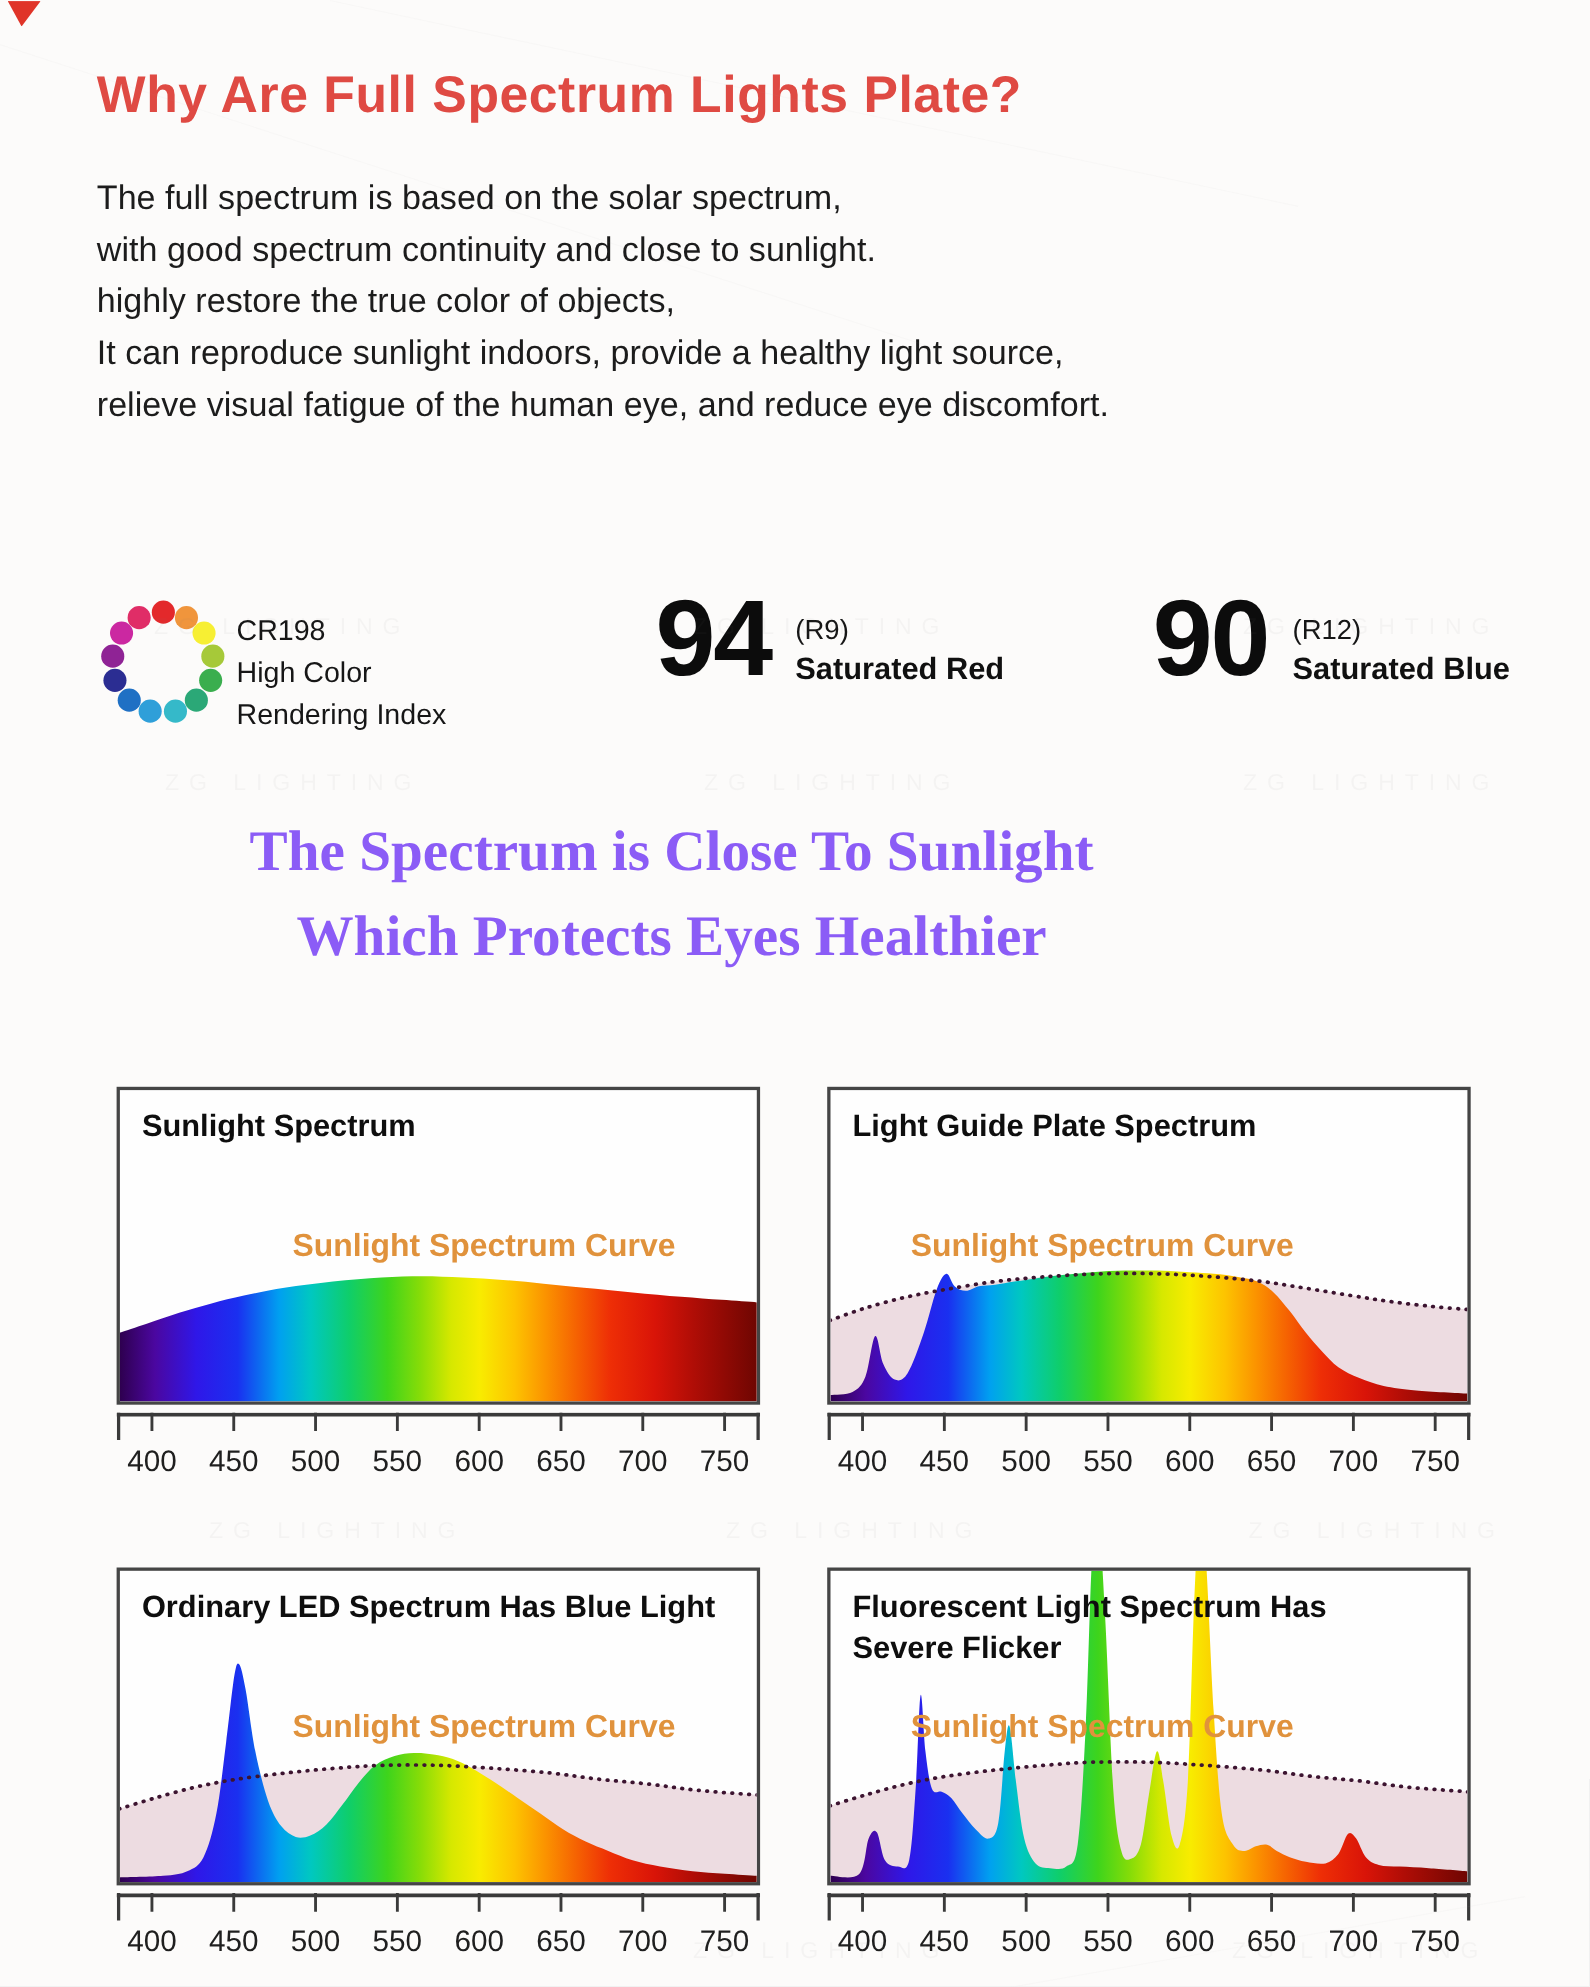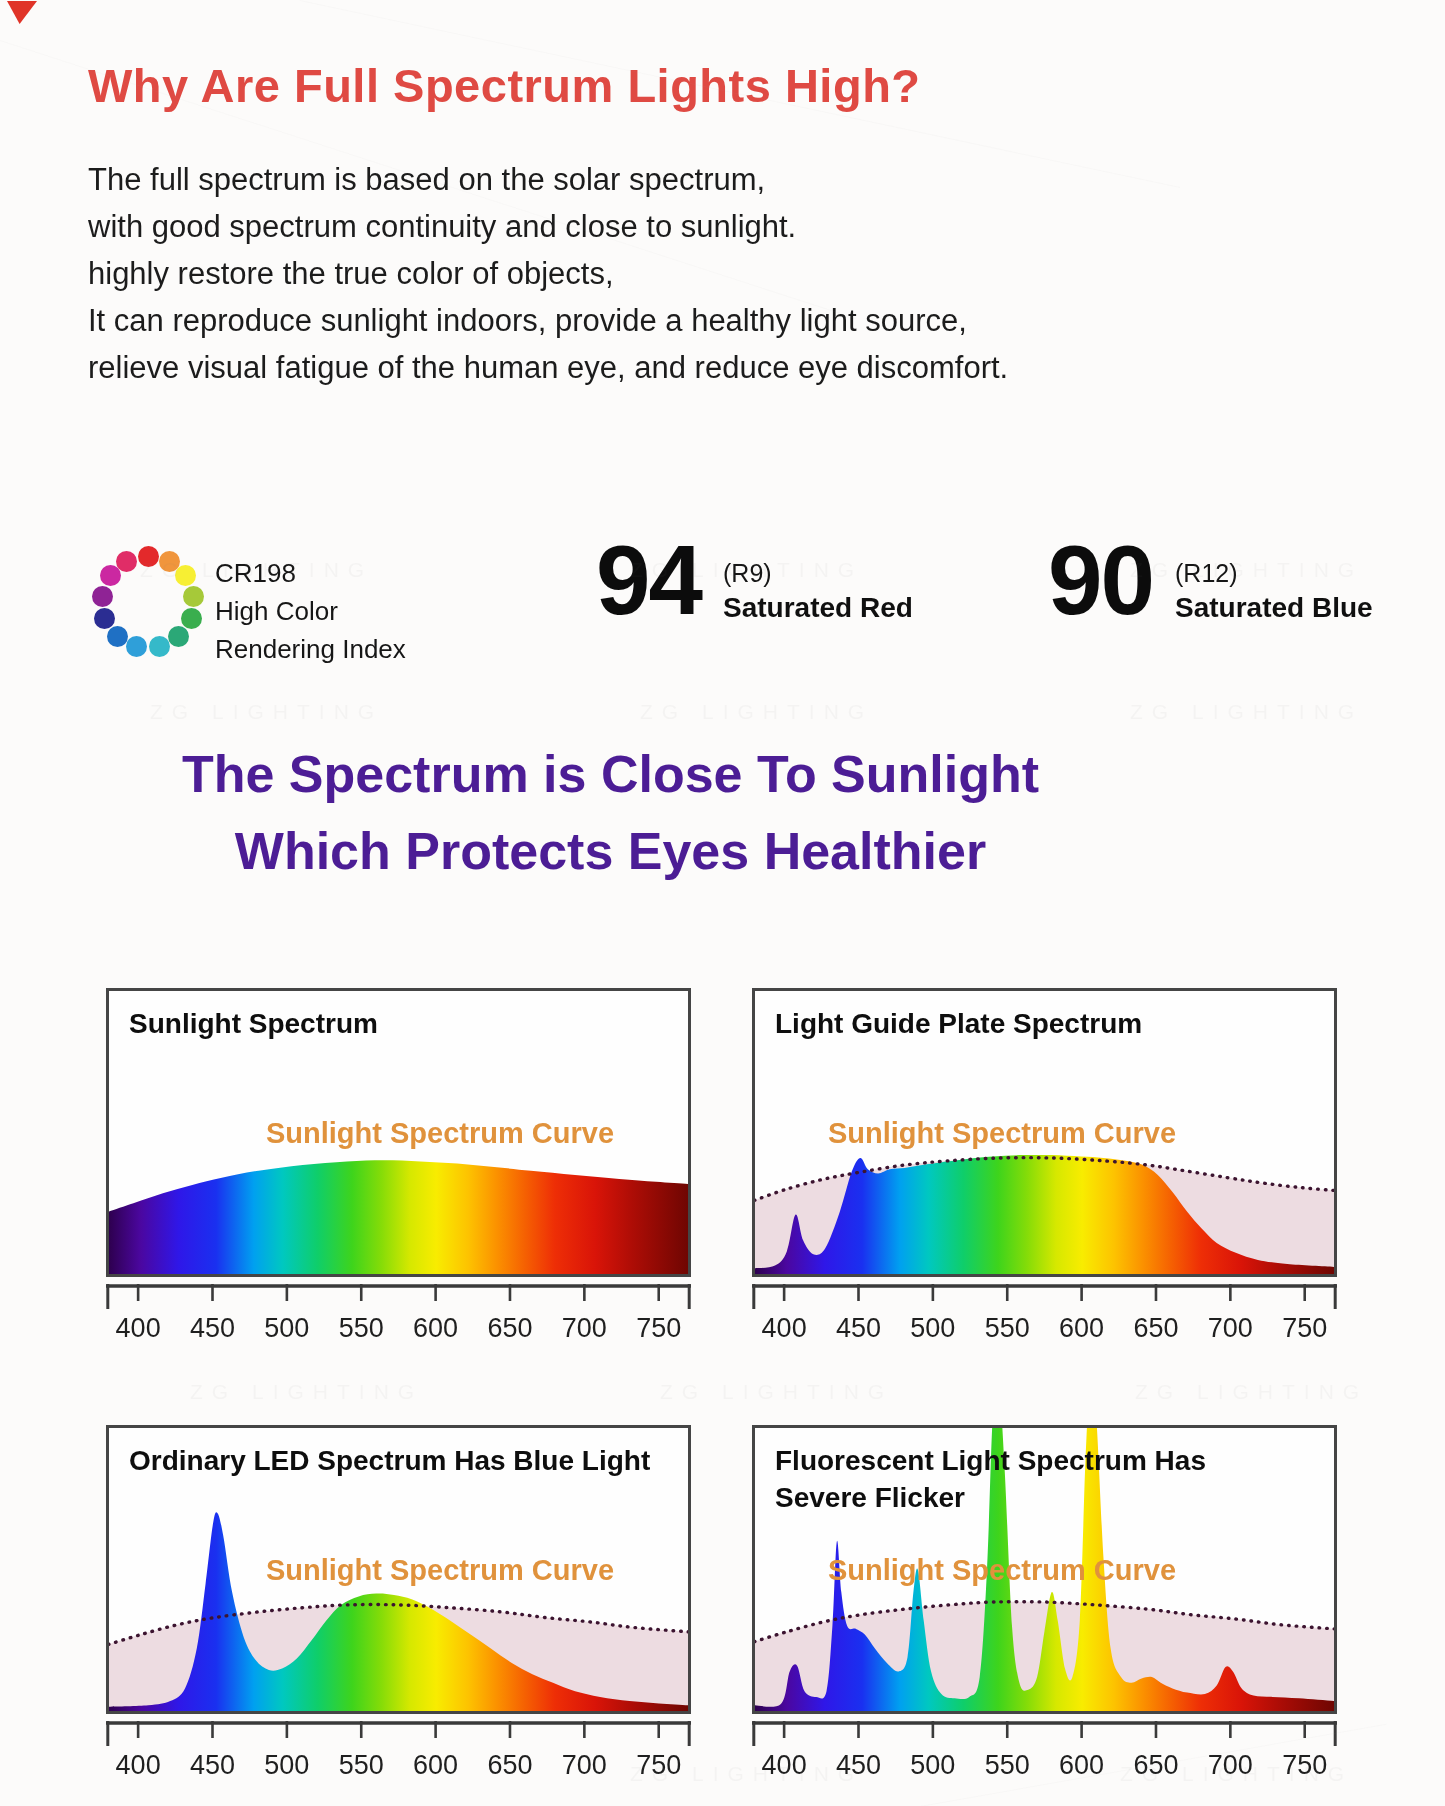--- a/index.html
+++ b/index.html
@@ -51,21 +51,21 @@
   .metric.m1{left:596px;}
   .metric.m2{left:1048px;}
   .metric .num{
     font-size:98px;font-weight:700;line-height:104px;color:#0c0c0c;letter-spacing:-2px;
   }
   .metric .sub{margin-left:22px;margin-top:30px;}
   .metric .paren{font-size:25px;color:#161616;line-height:30px;}
   .metric .slabel{font-size:28px;font-weight:600;color:#101010;line-height:40px;}
   .section-heading{
     position:absolute;left:0;top:736px;width:1221px;margin:0;
-    text-align:center;font-size:52px;line-height:77px;font-weight:700;color:#4c1d95;
+    text-align:center;font-size:52px;line-height:77px;font-weight:700;color:#8b5cf6;font-family:Liberation Serif, serif;
   }
   
   .charts{
     position:absolute;left:106px;top:988px;
     display:grid;grid-template-columns:585px 585px;column-gap:61px;row-gap:76px;
   }
   .chart{margin:0;width:585px;position:relative;text-decoration:underline;}
   .chart-box{
     position:relative;width:585px;height:289px;
     border:3px solid #454545;box-sizing:border-box;
@@ -90,21 +90,21 @@
   }
   .tick-labels span{position:absolute;top:0;transform:translateX(-50%);}
 </style>
 </head>
 <body>
 
 <div class="page">
 
   <div class="corner-mark"></div>
 
-  <h1 class="main-heading">Why Are Full Spectrum Lights High?</h1>
+  <h1 class="main-heading">Why Are Full Spectrum Lights Plate?</h1>
 
   <div class="intro">
     <div>The full spectrum is based on the solar spectrum,</div>
     <div>with good spectrum continuity and close to sunlight.</div>
     <div>highly restore the true color of objects,</div>
     <div>It can reproduce sunlight indoors, provide a healthy light source,</div>
     <div>relieve visual fatigue of the human eye, and reduce eye discomfort.</div>
   </div>
 
   <div class="wheel" id="wheel">

